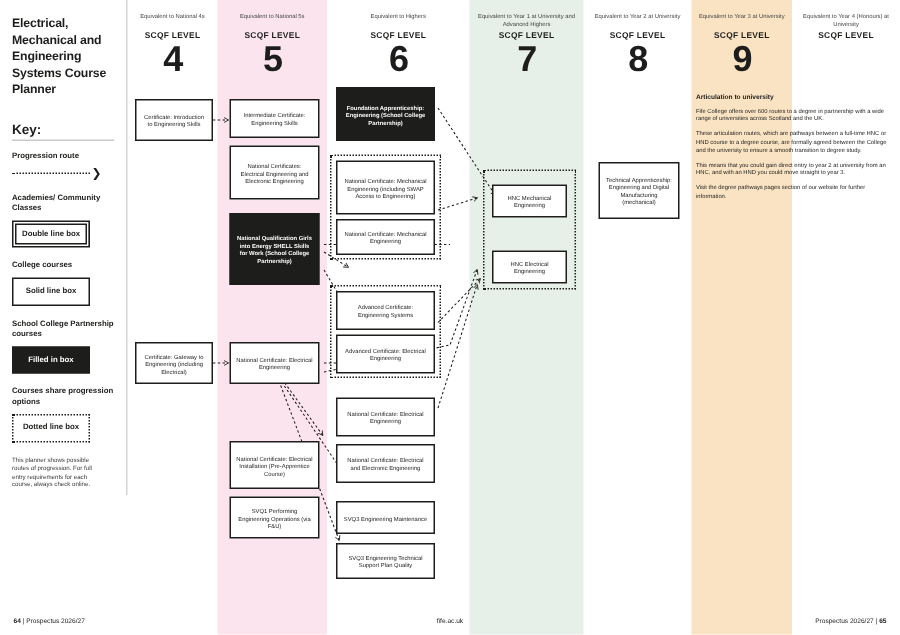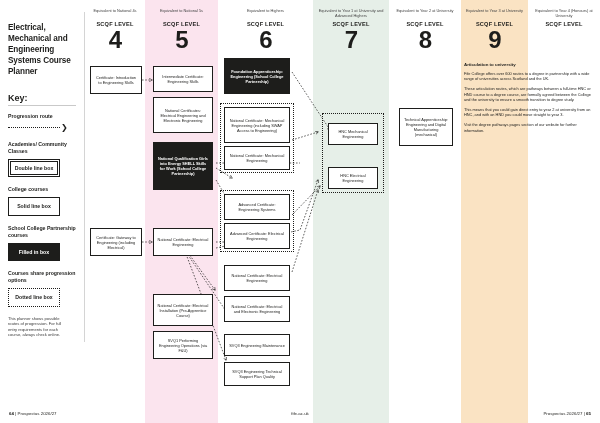--- a/index.html
+++ b/index.html
@@ -12,21 +12,21 @@
     position:relative;
   }
   .page{position:absolute;inset:0;}
 
   
   .bands{position:absolute;left:0;top:0;width:600px;height:423px;}
   .band{position:absolute;top:0;bottom:0;}
 
   
   .keypanel{
-    position:absolute;left:0;top:12px;width:85px;height:330px;
+    position:absolute;left:0;top:0;width:85px;height:330px;
     padding:10px 8px 0 8px;box-sizing:border-box;
     border-right:0.5px solid #d4d4d4;
   }
   .title{
     font-size:8.2px;line-height:11px;font-weight:bold;letter-spacing:-0.1px;
     margin:0 0 16px 0;
   }
   .keyhead{font-size:9px;font-weight:bold;margin:0 0 0 0;}
   .keyrule{height:0.5px;background:#c9c9c9;margin:2px 0 7px 0;}
   .keylabel{font-size:5.2px;font-weight:bold;line-height:7px;margin:0 0 4px 0;}

